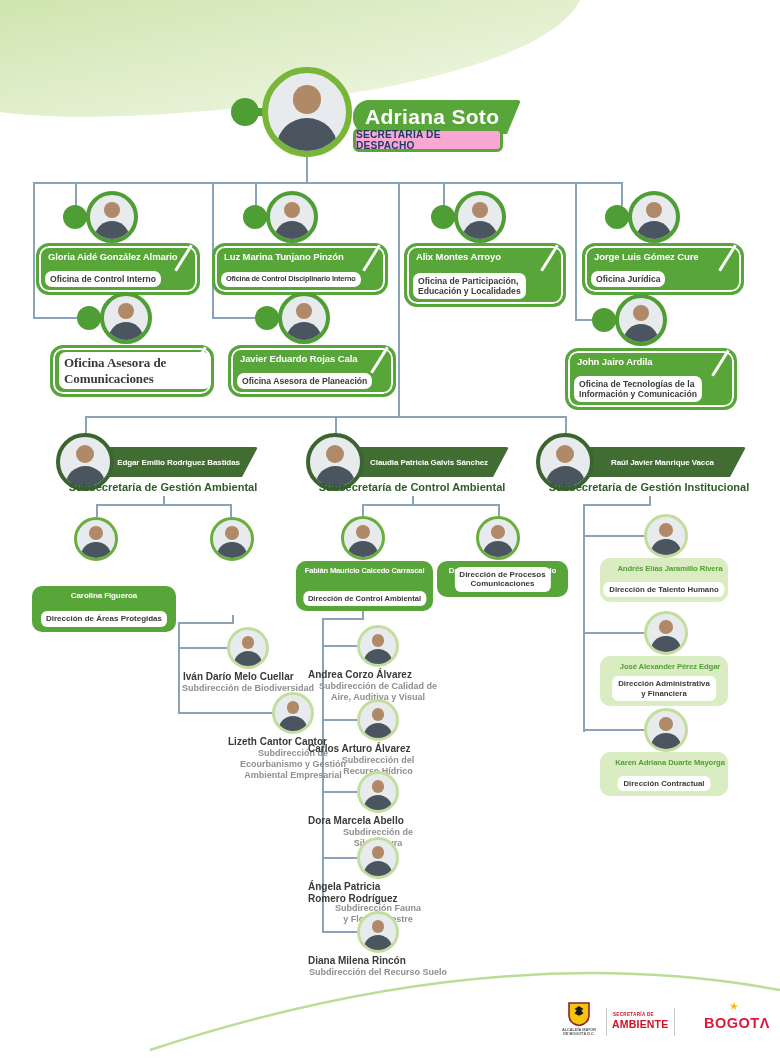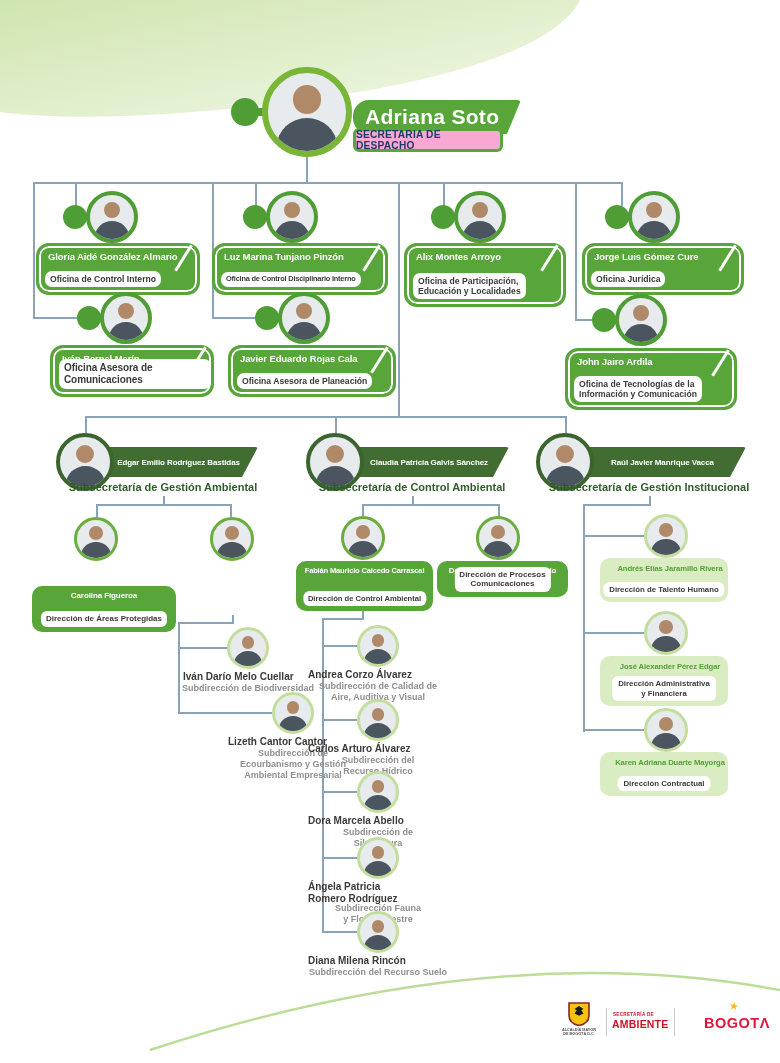--- a/index.html
+++ b/index.html
@@ -20,21 +20,21 @@
   .dot{position:absolute;border-radius:50%;background:#4f9e35;}
   .dlink{position:absolute;height:8px;background:#4f9e35;}
   
   .ocard{position:absolute;background:#58a539;border:3px solid #58a539;border-radius:13px;
          box-shadow:inset 0 0 0 2px #fff;box-sizing:border-box;}
   .ocard .slash{position:absolute;top:-3px;right:12px;width:3px;height:30px;background:#fff;transform:rotate(32deg);}
   .oname{position:absolute;top:5px;left:9px;right:8px;color:#fff;font-weight:700;font-size:9.5px;letter-spacing:-.1px;}
   .obox{position:absolute;left:6px;bottom:5px;max-width:calc(100% - 12px);background:#fff;border-radius:7px;
         padding:3px 5px;font-weight:700;font-size:8.6px;color:#3a3a39;line-height:1.18;white-space:pre-line;}
   .obox.xs{font-size:7.4px;letter-spacing:-.2px;}
-  .obox.sm{font-size:10px;letter-spacing:-.1px;}
+  .obox.sm{font-size:13px;letter-spacing:-.1px;font-family:Liberation Serif, serif;}
   
   .sban{position:absolute;height:30px;background:#416d33;border-radius:15px 3px 3px 15px;
         clip-path:polygon(0 0,100% 0,calc(100% - 16px) 100%,0 100%);
         display:flex;align-items:center;justify-content:center;box-sizing:border-box;
         padding-left:32px;padding-right:18px;color:#fff;font-weight:700;font-size:8px;letter-spacing:-.1px;}
   .stitle{position:absolute;text-align:center;color:#2f5d28;font-weight:700;font-size:11px;}
   
   .dcard{position:absolute;background:#58a539;border-radius:10px;}
   .dname{position:absolute;top:5px;left:0;right:0;text-align:center;color:#fff;font-weight:700;font-size:8px;letter-spacing:-.1px;}
   .dname.nxs{font-size:7.6px;letter-spacing:-.2px;}

